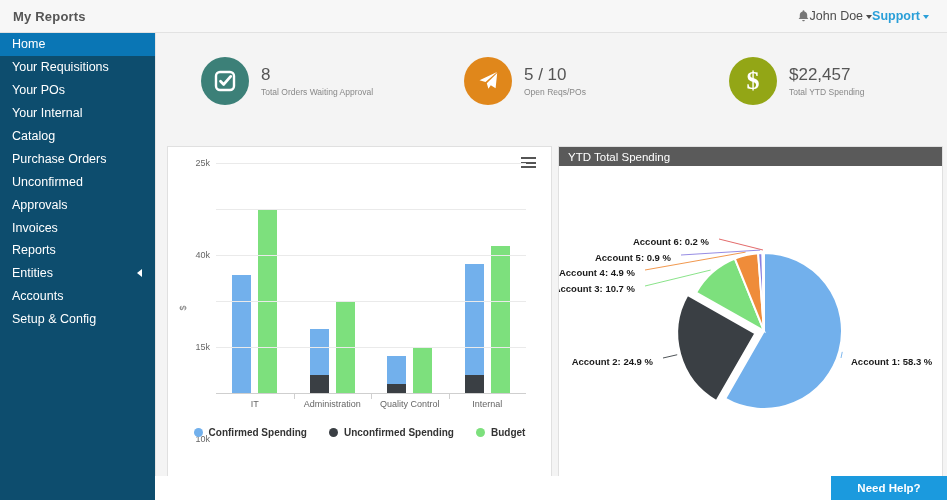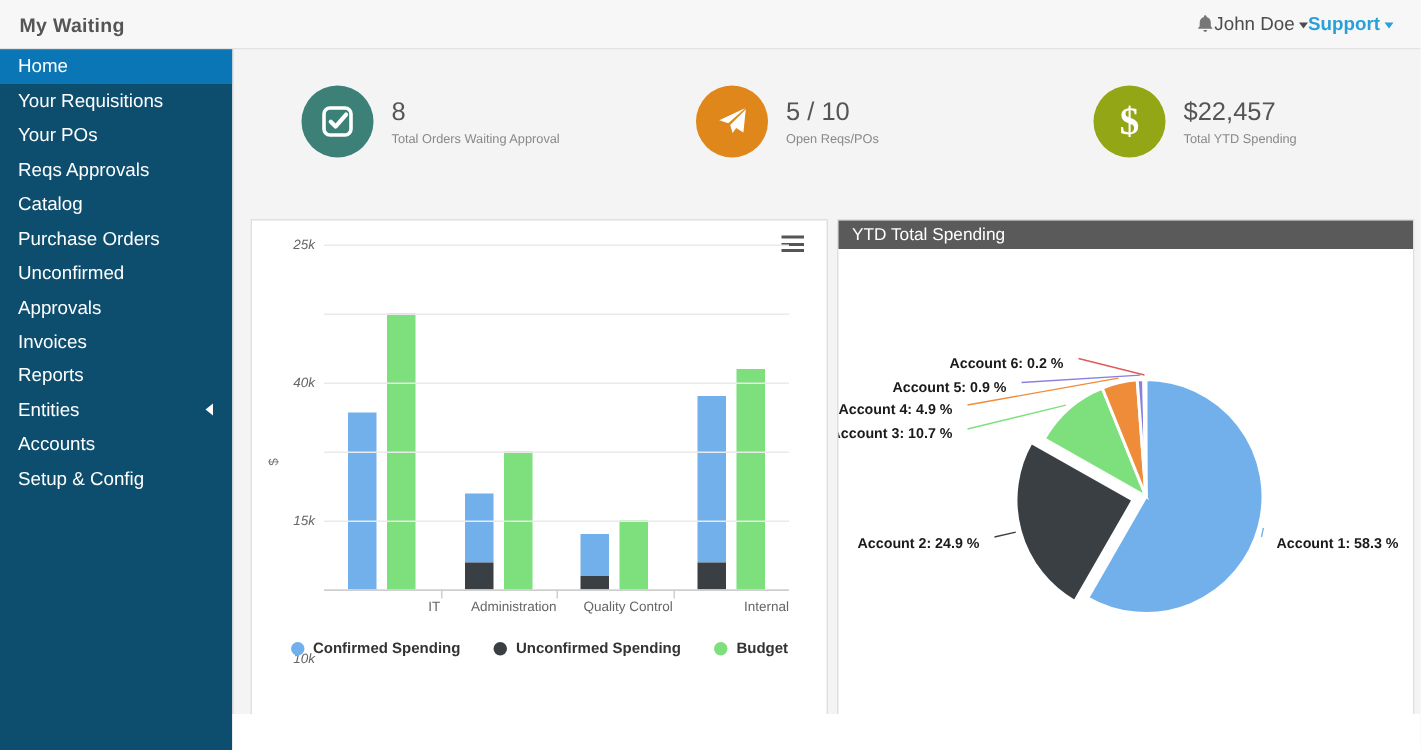--- a/index.html
+++ b/index.html
@@ -73,35 +73,35 @@
   #panel-ytd { left: 402px; top: 113px; width: 385px; height: 342px; }
 
   .panel-body { position: relative; width: 100%; height: calc(100% - 19px); }
 
   
   .bc { position: relative; width: 100%; height: 100%; }
   .bc-plot { position: absolute; left: 48px; top: 16px; width: 310px; height: 230px; }
   .gridline { position: absolute; left: 0; width: 100%; height: 1px; background: #eaeaea; }
   .gridline.base { background: #cfcfcf; }
   .ytick { position: absolute; right: 100%; margin-right: 6px; transform: translateY(-50%);
-           font-size: 9px; color: #666; white-space: nowrap; font-style: italic; }
+           font-size: 9px; color: #666; white-space: nowrap; }
   .yaxis-title { position: absolute; left: 12px; top: 50%; transform: translateY(-50%) rotate(-90deg);
                  font-size: 9px; color: #777; }
   .groups { position: absolute; left: 0; bottom: 0; width: 100%; height: 100%; display: flex; }
   .group { flex: 1; position: relative; display: flex; align-items: flex-end;
            justify-content: center; gap: 7px; }
   .group + .group::before { content: ""; position: absolute; left: 0; bottom: -6px;
                             height: 6px; width: 1px; background: #cfcfcf; }
   .bar { width: 19px; position: relative; }
   .seg { width: 100%; }
   .seg-confirmed { background: #72b0ec; }
   .seg-unconfirmed { background: #3a3f44; }
   .bar-budget { background: #7de07d; }
   .xlabels { position: absolute; left: 48px; top: 252px; width: 310px; display: flex; }
-  .xlabel { flex: 1; text-align: right; font-size: 9px; color: #666; }
+  .xlabel { flex: 1; text-align: center; font-size: 9px; color: #666; }
   .bc-axis-x { position: absolute; left: 48px; top: 246px; width: 310px; height: 1px; background: #cfcfcf; }
   .hamburger { position: absolute; right: 15px; top: 10px; width: 15px; cursor: pointer; }
   .hamburger span { display: block; height: 2px; background: #555; margin-bottom: 2.5px; }
   .legend { position: absolute; left: 0; top: 280px; width: 100%;
             display: flex; justify-content: center; gap: 22px; }
   .leg { display: flex; align-items: center; gap: 6px; font-size: 10px; font-weight: bold; color: #333; }
   .dot { width: 9px; height: 9px; border-radius: 50%; }
 
   
   .pie-wrap { position: relative; width: 100%; height: 100%; }
@@ -114,21 +114,21 @@
     display: flex; align-items: center; justify-content: center; cursor: pointer;
   }
   .bottom-strip { position: absolute; left: 155px; bottom: 0; width: 792px; height: 24px; background: #ffffff; }
 </style>
 </head>
 <body>
 
 <div id="app">
 
   <div class="topbar">
-    <div class="brand">My Waiting</div>
+    <div class="brand">My Reports</div>
     <div class="topright">
       <span class="bell">
         <svg width="13" height="14" viewBox="0 0 13 14">
           <path d="M6.5 1.2c-.5 0-.9.4-.9.9v.3C3.9 2.8 2.8 4.2 2.8 6v2.4l-1.2 1.7h9.8L10.2 8.4V6c0-1.8-1.1-3.2-2.8-3.6v-.3c0-.5-.4-.9-.9-.9z" fill="#777"></path>
           <path d="M5.2 11c0 .7.6 1.3 1.3 1.3S7.8 11.7 7.8 11H5.2z" fill="#777"></path>
         </svg>
       </span>
       <span class="user-menu"><span>John Doe</span><i class="caret-d"></i></span>
       <span class="support-menu"><span>Support</span><i class="caret-d"></i></span>
     </div>
@@ -138,21 +138,21 @@
       <div class="nav-item active">
         <span>Home</span>
       </div>
       <div class="nav-item">
         <span>Your Requisitions</span>
       </div>
       <div class="nav-item">
         <span>Your POs</span>
       </div>
       <div class="nav-item">
-        <span>Reqs Approvals</span>
+        <span>Your Internal</span>
       </div>
       <div class="nav-item">
         <span>Catalog</span>
       </div>
       <div class="nav-item">
         <span>Purchase Orders</span>
       </div>
       <div class="nav-item">
         <span>Unconfirmed</span>
       </div>
@@ -322,13 +322,14 @@
               <text x="112" y="95" text-anchor="end" font-size="9.5" font-weight="bold" fill="#1a1a1a" font-family="&quot;Liberation Sans&quot;, sans-serif">Account 5: 0.9 %</text>
               <polyline points="203.98215076944842,84.0063954194909 160,73" fill="none" stroke="#e05a5a" stroke-width="0.9"></polyline>
               <text x="150" y="79" text-anchor="end" font-size="9.5" font-weight="bold" fill="#1a1a1a" font-family="&quot;Liberation Sans&quot;, sans-serif">Account 6: 0.2 %</text>
             </svg>
         </div>
       </div>
     </section>
   </div>
 
   <div class="bottom-strip"></div>
+  <div class="need-help">Need Help?</div>
 </div>
 
 </body></html>

